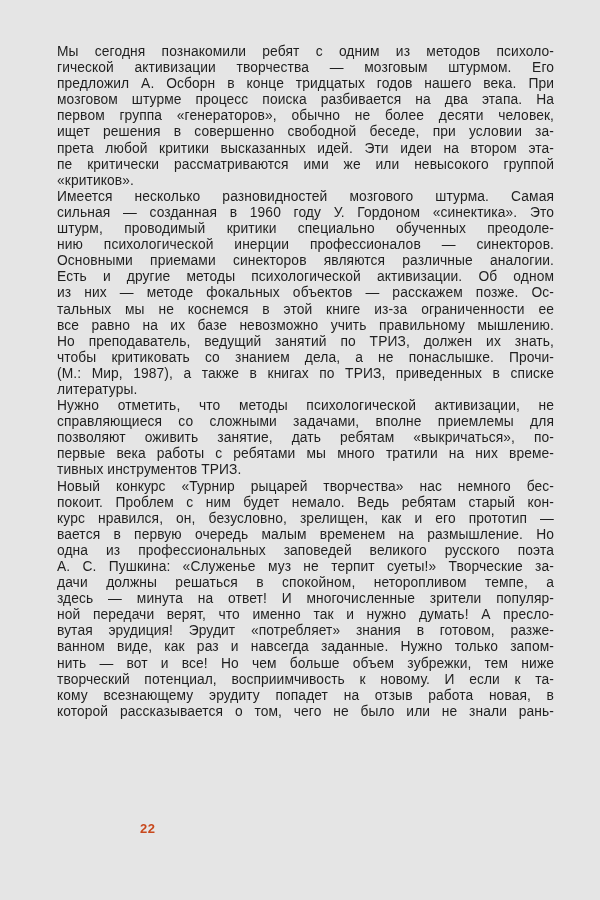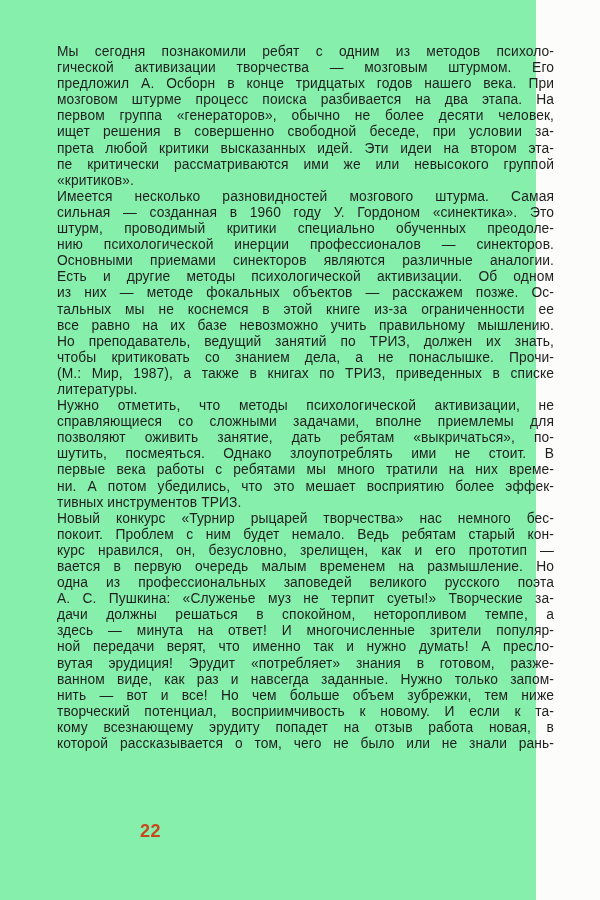--- a/index.html
+++ b/index.html
@@ -5,23 +5,23 @@
   html, body {
     margin: 0;
     padding: 0;
     width: 600px;
     height: 900px;
     overflow: hidden;
     background: #fcfcfa;
   }
   .book-page {
     position: relative;
-    width: 536px;
+    width: 600px;
     height: 900px;
-    background: #86efac;
+    background: #e5e5e5;
     font-family: "Liberation Sans", "DejaVu Sans", sans-serif;
     color: #1f1f1f;
   }
   .text-block {
     position: absolute;
     left: 57px;
     top: 44px;
     width: 497px;
   }
   .paragraph { margin: 0; }
@@ -37,21 +37,21 @@
   .line.last {
     text-align-last: left;
   }
   .line .bold {
     font-weight: 400;
   }
   .page-number {
     position: absolute;
     left: 140px;
     top: 821px;
-    font-size: 18px;
+    font-size: 13px;
     font-weight: 700;
     letter-spacing: 0.5px;
     color: #c8481c;
   }
 </style>
 </head>
 <body>
 
 <div class="book-page">
   <div class="text-block">
@@ -78,23 +78,21 @@
         <div class="line"><span>все равно на их базе невозможно учить правильному мышлению.</span></div>
         <div class="line"><span>Но преподаватель, ведущий занятий по ТРИЗ, должен их знать,</span></div>
         <div class="line"><span>чтобы критиковать со знанием дела, а не понаслышке. Прочи-</span></div>
         <div class="line"><span>(М.: Мир, 1987), а также в книгах по ТРИЗ, приведенных в списке</span></div>
         <div class="line last"><span>литературы.</span></div>
       </div>
       <div class="paragraph">
         <div class="line"><span>Нужно отметить, что методы психологической активизации, не</span></div>
         <div class="line"><span>справляющиеся со сложными задачами, вполне приемлемы для</span></div>
         <div class="line"><span>позволяют оживить занятие, дать ребятам «выкричаться», по-</span></div>
-        <div class="line"><span>шутить, посмеяться. Однако злоупотреблять ими не стоит. В</span></div>
         <div class="line"><span>первые века работы с ребятами мы много тратили на них време-</span></div>
-        <div class="line"><span>ни. А потом убедились, что это мешает восприятию более эффек-</span></div>
         <div class="line last"><span>тивных инструментов ТРИЗ.</span></div>
       </div>
       <div class="paragraph">
         <div class="line"><span>Новый конкурс «Турнир рыцарей творчества» нас немного бес-</span></div>
         <div class="line"><span>покоит. Проблем с ним будет немало. Ведь ребятам старый кон-</span></div>
         <div class="line"><span>курс нравился, он, безусловно, зрелищен, как и его прототип —</span></div>
         <div class="line"><span>вается в первую очередь малым временем на размышление. Но</span></div>
         <div class="line"><span>одна из профессиональных заповедей великого русского поэта</span></div>
         <div class="line"><span>А. С. Пушкина: «Служенье муз не терпит суеты!» Творческие за-</span></div>
         <div class="line"><span>дачи должны решаться в спокойном, неторопливом темпе, а</span></div>

